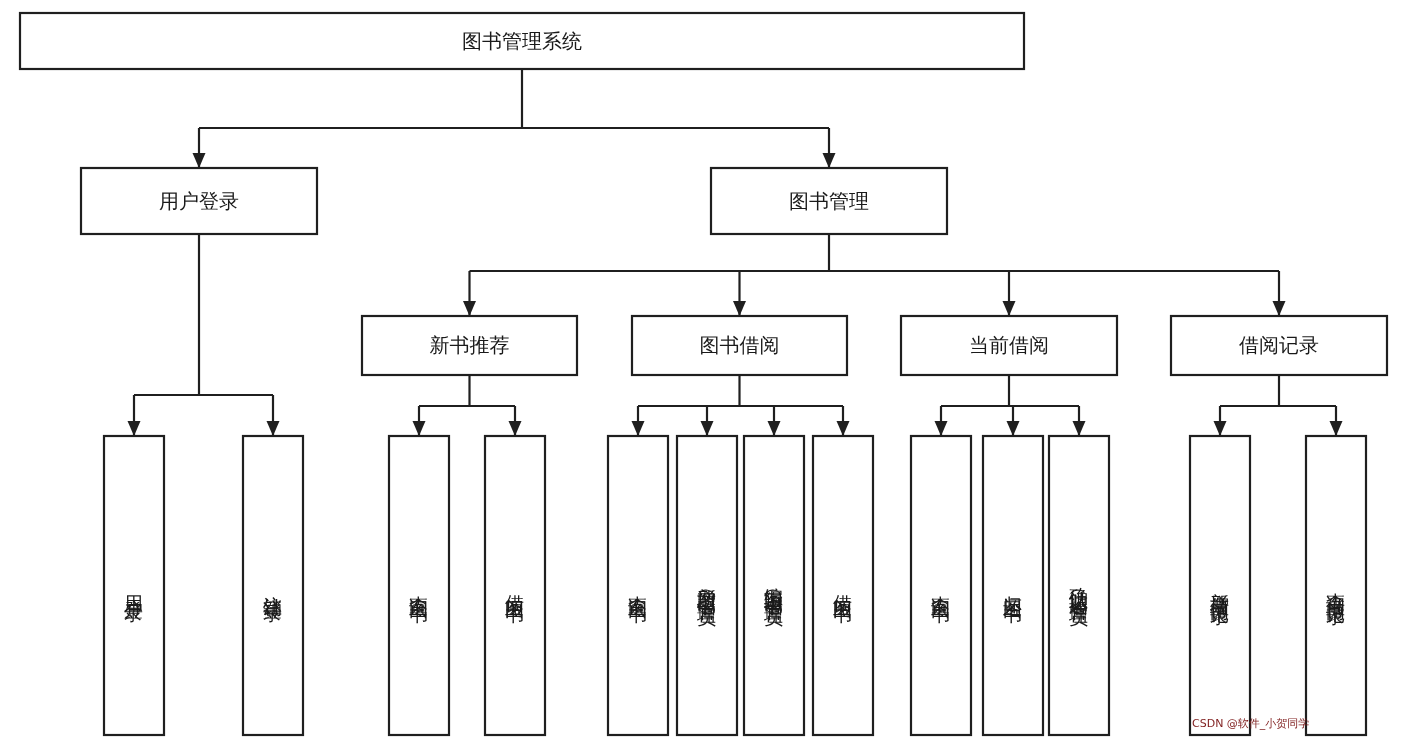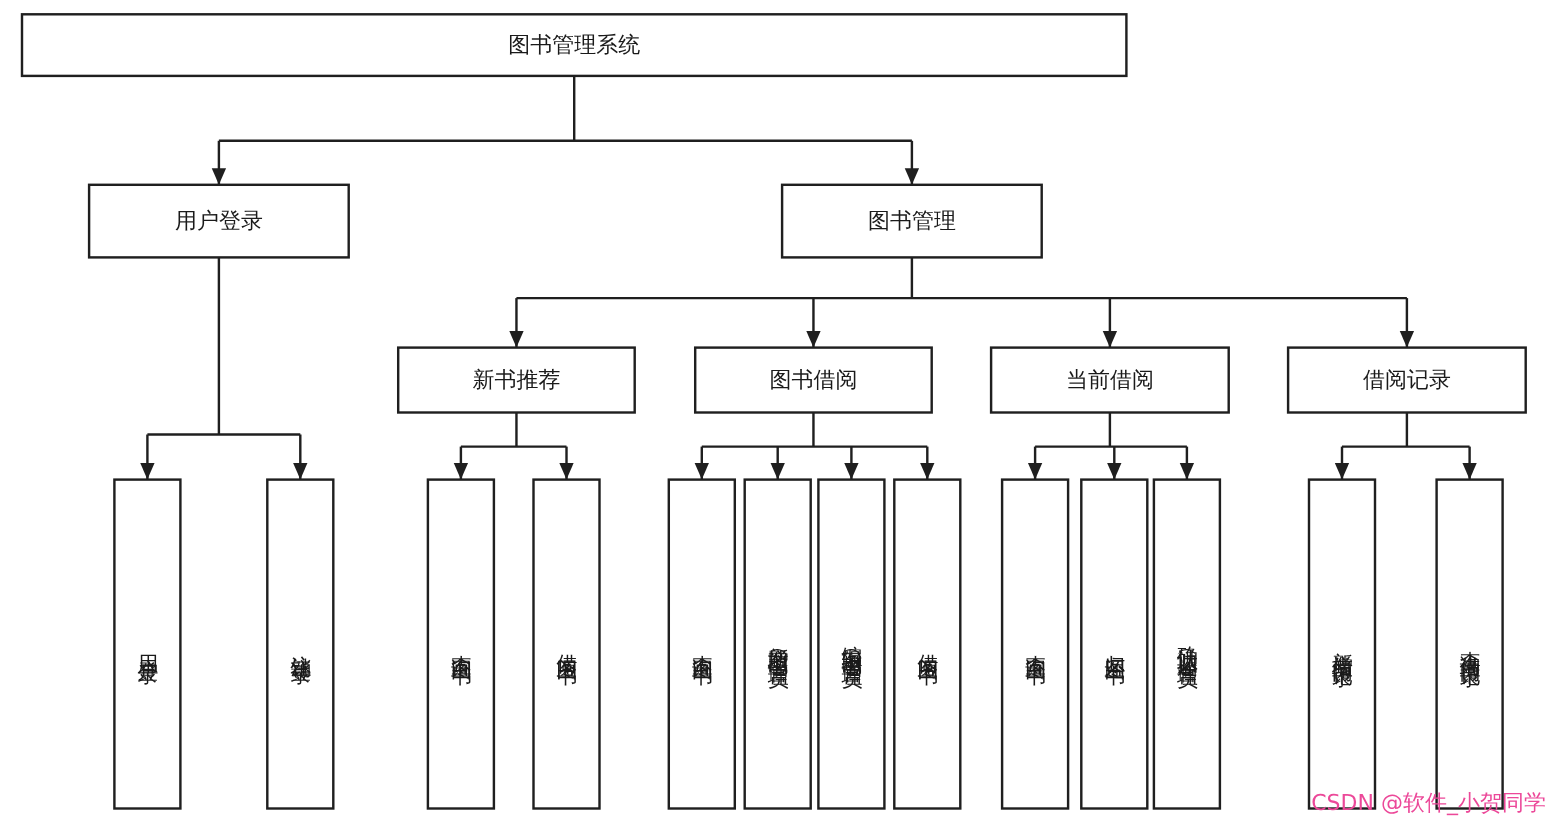--- a/index.html
+++ b/index.html
@@ -61,22 +61,22 @@
     color: #1a1a1a;
     white-space: nowrap;
     display: flex;
     align-items: flex-start;
     justify-content: center;
     pointer-events: none;
   }
   .watermark {
     position: absolute;
     font-family: "DejaVu Sans", "Liberation Sans", sans-serif;
-    font-size: 20px;
-    color: #ec4899;
+    font-size: 11px;
+    color: #7f1d1d;
     white-space: nowrap;
   }
 </style>
 </head>
 <body>
 
 <div id="diagram-root">
 
   <svg id="diagram-svg" viewBox="0 0 1405 747">
     <g id="edges-layer">

